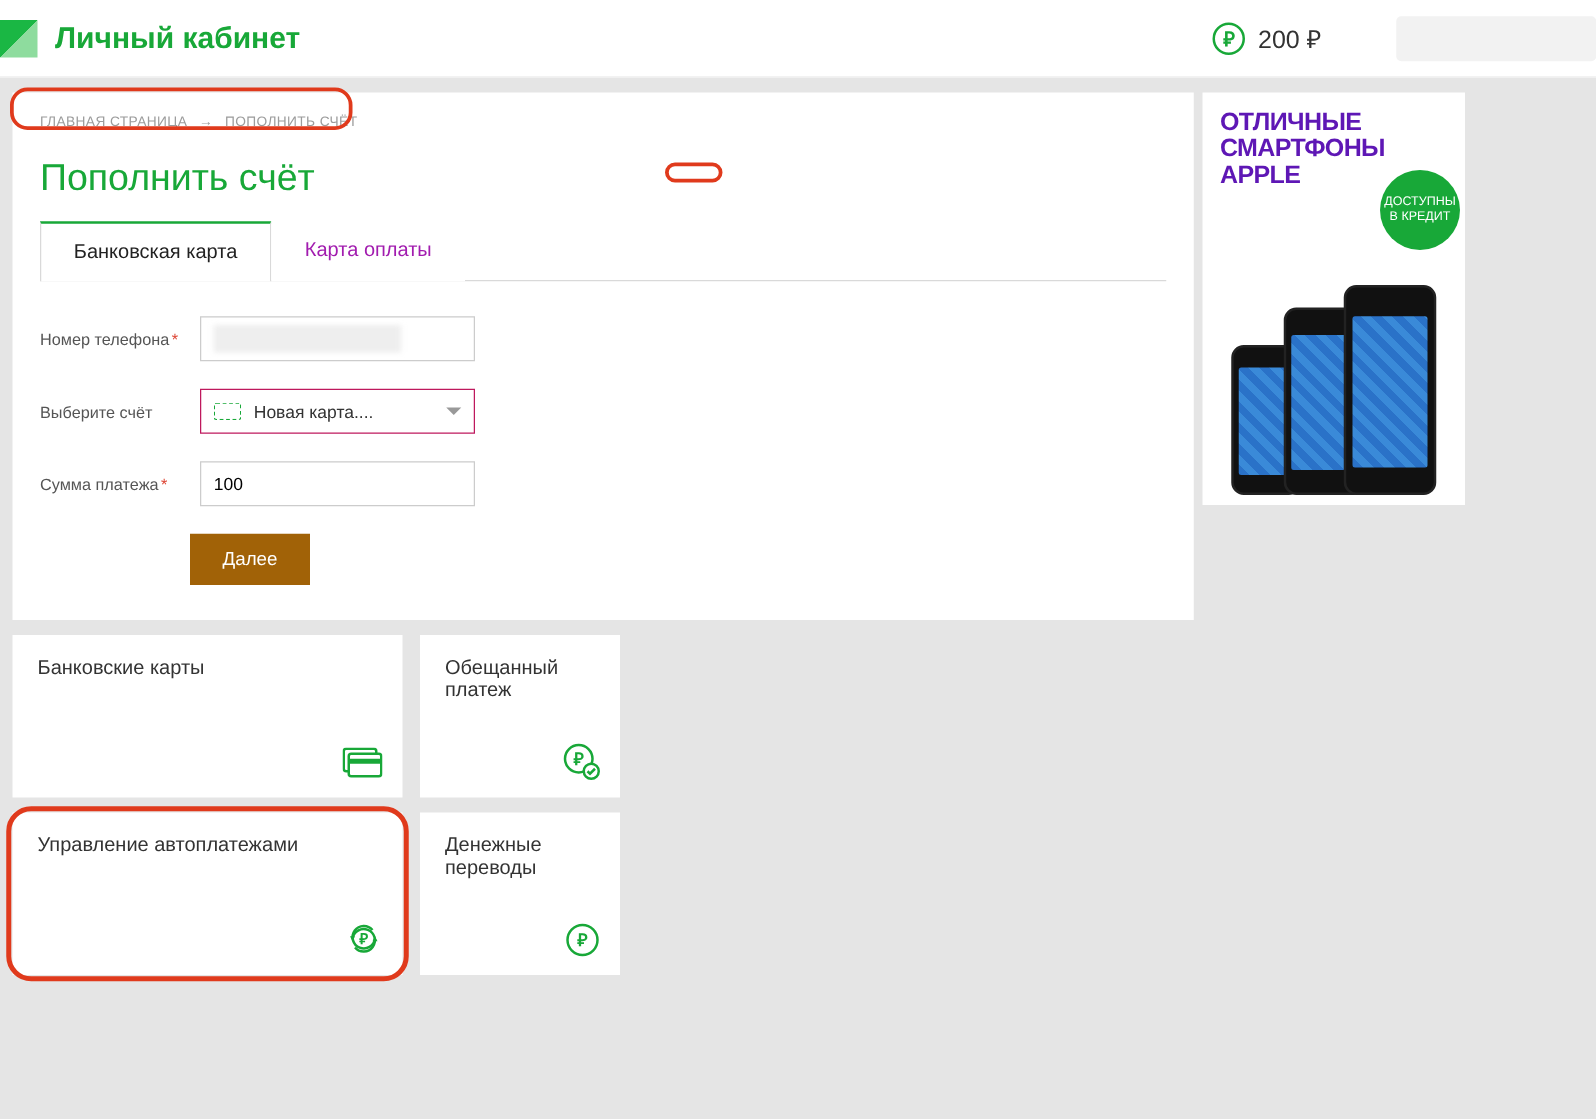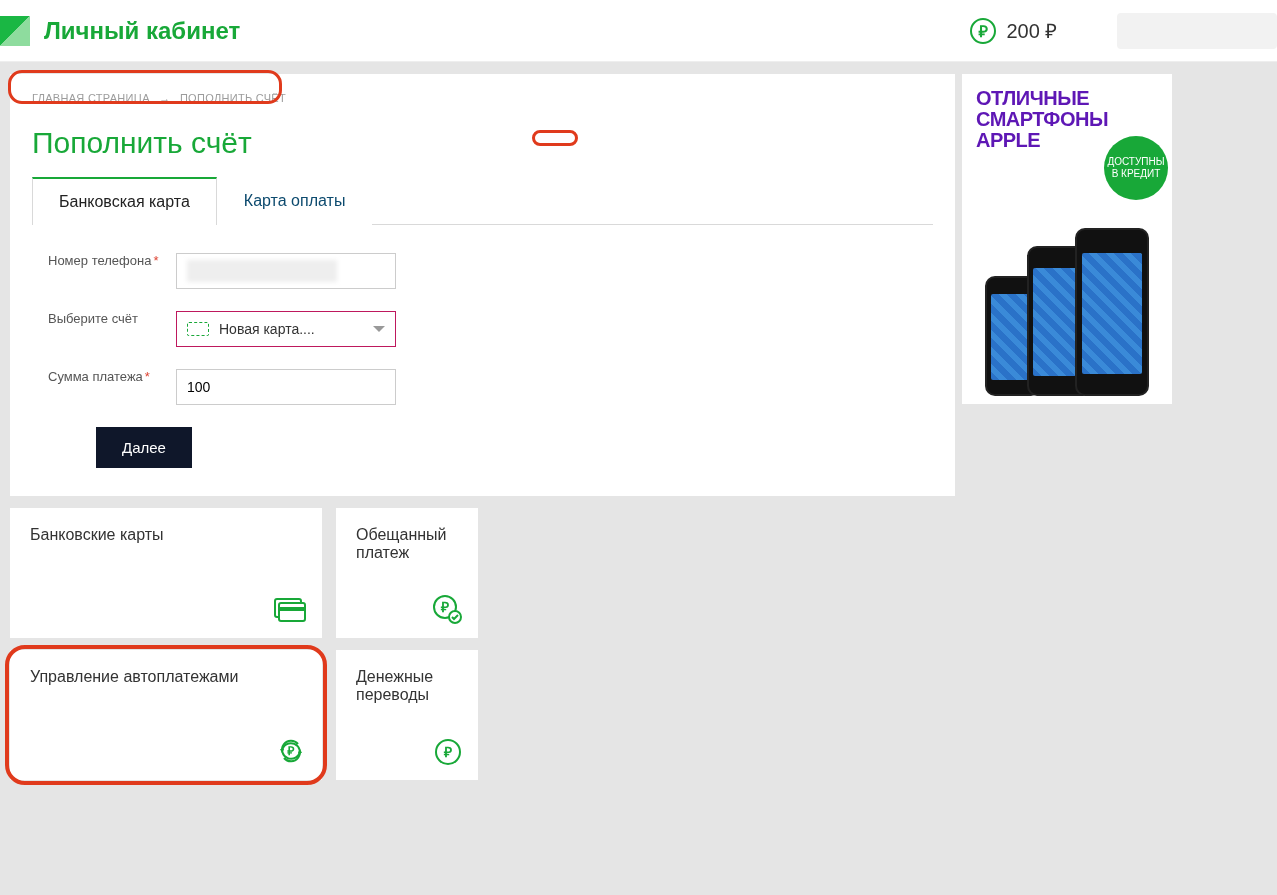--- a/index.html
+++ b/index.html
@@ -99,40 +99,39 @@
     pointer-events: none;
   }
 
   .tabs {
     display: flex;
     border-bottom: 1px solid #d9d9d9;
   }
   .tab {
     padding: 14px 26px;
     font-size: 16px;
-    color: #0c4a6e;
+    color: #a21caf;
     border: 1px solid transparent;
     border-bottom: none;
     cursor: pointer;
     position: relative;
     top: 1px;
     background: #fff;
   }
   .tab.active {
     border-color: #d9d9d9;
     border-top: 2px solid #18a838;
     color: #222;
   }
 
   .form { margin-top: 28px; }
   .form-row {
     display: flex;
-    align-items: flex-start;
+    align-items: center;
     margin-bottom: 22px;
-    margin-left: 16px;
   }
   .form-label {
     width: 128px;
     font-size: 13px;
     color: #555;
   }
   .form-label .req { color: #d43; margin-left: 2px; }
   .phone-field {
     width: 220px; height: 36px;
     border: 1px solid #ccc;
@@ -175,22 +174,22 @@
   .hint {
     margin-left: 128px;
     font-size: 13px;
     color: #555;
     line-height: 1.5;
     margin-top: -8px;
     margin-bottom: 18px;
   }
   .hint a { color: #1a73c9; text-decoration: none; }
   .btn-next {
-    margin-left: 64px;
-    background: #0f172a;
+    margin-left: 120px;
+    background: #a16207;
     color: #fff;
     border: none;
     padding: 12px 26px;
     font-size: 15px;
     cursor: pointer;
   }
 
   .tiles {
     display: flex;
     gap: 14px;
@@ -198,21 +197,21 @@
     flex-wrap: wrap;
   }
   .tile {
     background: #fff;
     width: 312px;
     height: 130px;
     padding: 18px 20px;
     position: relative;
     cursor: pointer;
   }
-  .tile.smaller { width: 142px; }
+  .tile.smaller { width: 160px; }
   .tile-title {
     font-size: 16px;
     color: #333;
   }
   .tile-icon {
     position: absolute;
     right: 16px;
     bottom: 14px;
   }
   .hl-tile {

